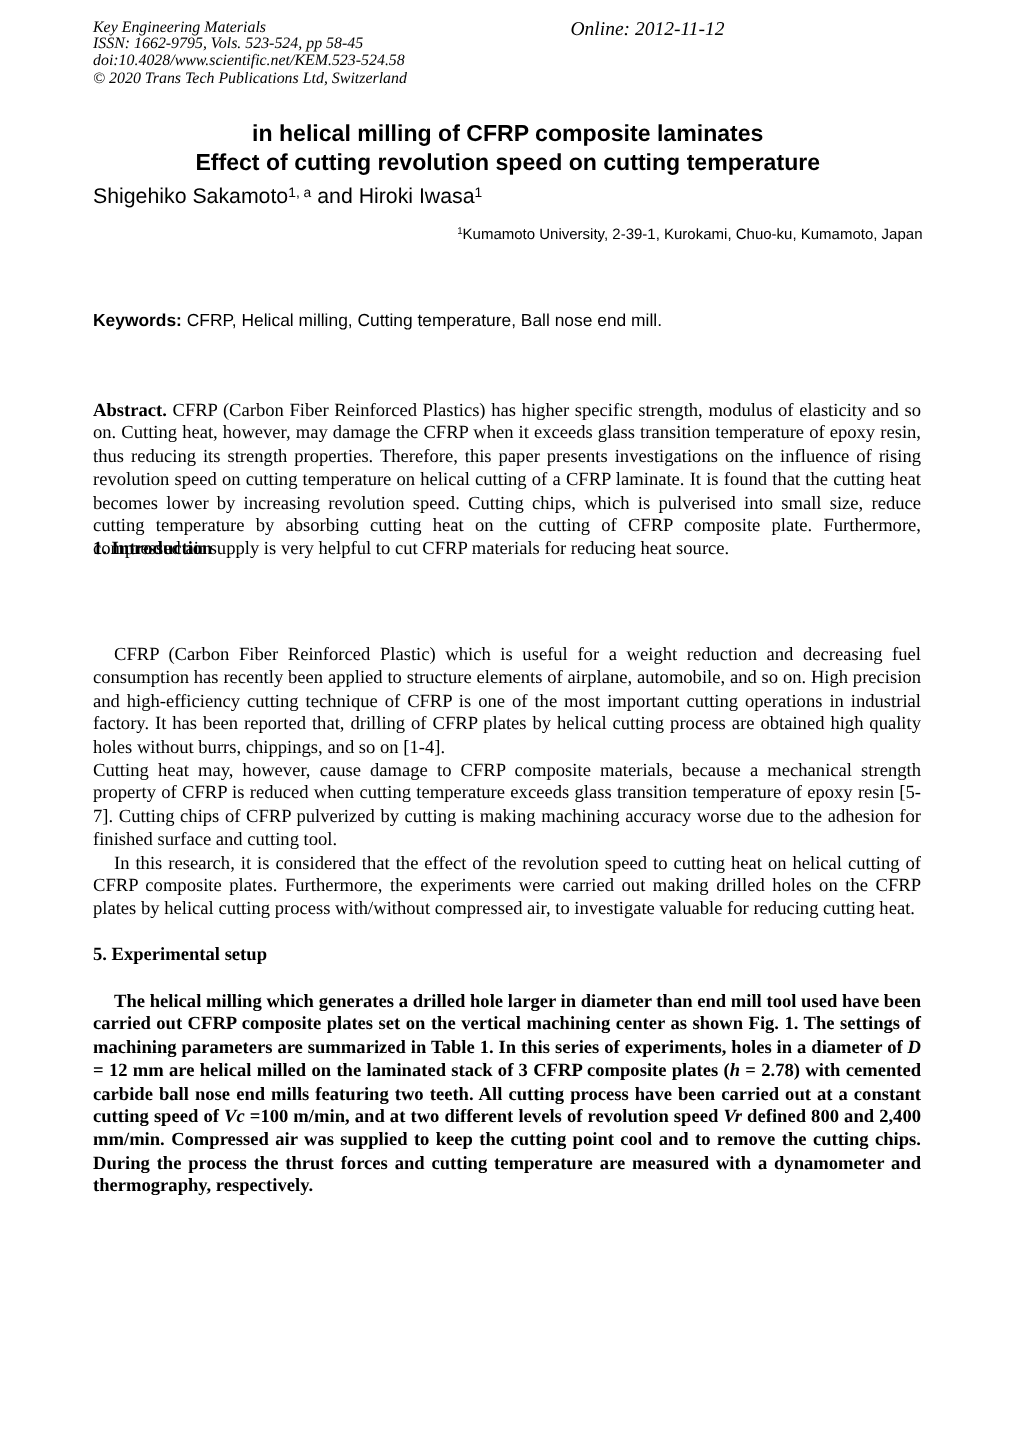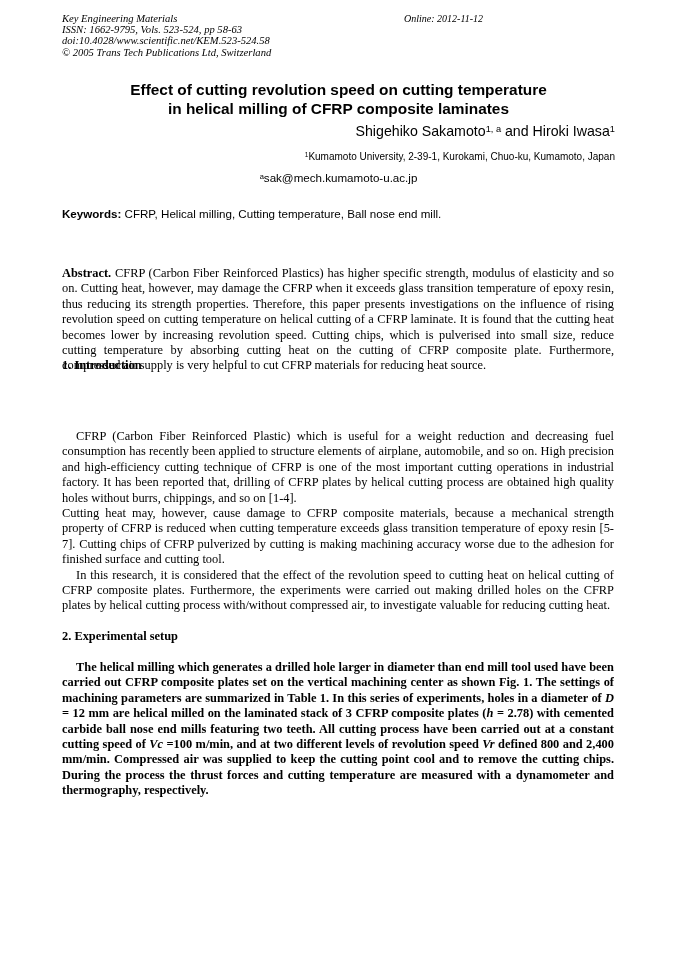--- a/index.html
+++ b/index.html
@@ -1,21 +1,21 @@
 <!DOCTYPE html>
 <html><head>
 <meta charset="utf-8">
 <style>
   html, body { margin: 0; padding: 0; background: #ffffff; }
   body { width: 678px; height: 959px; position: relative; overflow: hidden; color: #000; }
   .page { position: absolute; left: 0; top: 0; width: 546px; height: 959px; }
   .hdr-left { position: absolute; left: 62px; top: 13px; font-family: "Liberation Serif", serif; font-style: italic; font-size: 10.6px; line-height: 11.2px; }
-  .hdr-right { position: absolute; right: 63px; top: 13px; font-family: "Liberation Serif", serif; font-style: italic; font-size: 10px; line-height: 11.2px; }
+  .hdr-right { position: absolute; right: 63px; top: 13px; font-family: "Liberation Serif", serif; font-style: italic; font-size: 13px; line-height: 11.2px; }
   .title { position: absolute; left: 62px; width: 553px; top: 80px; text-align: center; font-family: "Liberation Sans", sans-serif; font-weight: bold; font-size: 15.4px; line-height: 19px; }
-  .authors { position: absolute; left: 62px; width: 553px; top: 122px; text-align: right; font-family: "Liberation Sans", sans-serif; font-size: 14.2px; line-height: 18px; }
+  .authors { position: absolute; left: 62px; width: 553px; top: 122px; text-align: left; font-family: "Liberation Sans", sans-serif; font-size: 14.2px; line-height: 18px; }
   .affil { position: absolute; left: 62px; width: 553px; top: 150px; text-align: right; font-family: "Liberation Sans", sans-serif; font-size: 10px; line-height: 14px; }
   .email { position: absolute; left: 62px; width: 553px; top: 171px; text-align: center; font-family: "Liberation Sans", sans-serif; font-size: 11.6px; line-height: 14px; }
   sup { font-size: 65%; line-height: 0; position: relative; top: -0.45em; vertical-align: baseline; }
   .keywords { position: absolute; left: 62px; top: 207px; font-family: "Liberation Sans", sans-serif; font-size: 11.6px; line-height: 14px; }
   .keywords b { font-weight: bold; }
   .body-text { position: absolute; left: 62px; width: 552px; font-family: "Liberation Serif", serif; font-size: 12.4px; line-height: 15.4px; text-align: justify; }
   .body-text p { margin: 0; }
   .indent { text-indent: 14px; }
   .abstract { top: 235px; margin-top: 31px; }
   .sec-head { position: absolute; left: 62px; font-family: "Liberation Serif", serif; font-weight: bold; font-size: 12.4px; line-height: 15px; }
@@ -25,50 +25,49 @@
   .setup { top: 660px; font-weight: bold; }
   i { font-style: italic; }
 </style>
 </head>
 <body>
 
 <div class="page">
 
   <div class="hdr-left">
     <div>Key Engineering Materials</div>
-    <div>ISSN: 1662-9795, Vols. 523-524, pp 58-63</div>
+    <div>ISSN: 1662-9795, Vols. 523-524, pp 58-45</div>
     <div>doi:10.4028/www.scientific.net/KEM.523-524.58</div>
-    <div>© 2005 Trans Tech Publications Ltd, Switzerland</div>
+    <div>© 2020 Trans Tech Publications Ltd, Switzerland</div>
   </div>
   <div class="hdr-right">Online: 2012-11-12</div>
 
   <div class="title">
+    <div>in helical milling of CFRP composite laminates</div>
     <div>Effect of cutting revolution speed on cutting temperature</div>
-    <div>in helical milling of CFRP composite laminates</div>
   </div>
 
   <div class="authors"><span>Shigehiko Sakamoto</span><sup>1, a</sup><span> and </span><span>Hiroki Iwasa</span><sup>1</sup></div>
 
   <div class="affil"><sup>1</sup><span>Kumamoto University, 2-39-1, Kurokami, Chuo-ku, Kumamoto, Japan</span></div>
 
-  <div class="email"><sup>a</sup><span>sak@mech.kumamoto-u.ac.jp</span></div>
 
   <div class="keywords"><b>Keywords:</b><span> CFRP, Helical milling, Cutting temperature, Ball nose end mill.</span></div>
 
   <div class="body-text abstract">
     <p><b>Abstract.</b><span> CFRP (Carbon Fiber Reinforced Plastics) has higher specific strength, modulus of elasticity and so on. Cutting heat, however, may damage the CFRP when it exceeds glass transition temperature of epoxy resin, thus reducing its strength properties. Therefore, this paper presents investigations on the influence of rising revolution speed on cutting temperature on helical cutting of a CFRP laminate. It is found that the cutting heat becomes lower by increasing revolution speed. Cutting chips, which is pulverised into small size, reduce cutting temperature by absorbing cutting heat on the cutting of CFRP composite plate. Furthermore, compressed air supply is very helpful to cut CFRP materials for reducing heat source.</span></p>
   </div>
 
   <div class="sec-head sec1">1.  Introduction</div>
 
   <div class="body-text intro">
     <p class="indent">CFRP (Carbon Fiber Reinforced Plastic) which is useful for a weight reduction and decreasing fuel consumption has recently been applied to structure elements of airplane, automobile, and so on. High precision and high-efficiency cutting technique of CFRP is one of the most important cutting operations in industrial factory. It has been reported that, drilling of CFRP plates by helical cutting process are obtained high quality holes without burrs, chippings, and so on [1-4].</p>
     <p>Cutting heat may, however, cause damage to CFRP composite materials, because a mechanical strength property of CFRP is reduced when cutting temperature exceeds glass transition temperature of epoxy resin [5-7]. Cutting chips of CFRP pulverized by cutting is making machining accuracy worse due to the adhesion for finished surface and cutting tool.</p>
     <p class="indent">In this research, it is considered that the effect of the revolution speed to cutting heat on helical cutting of CFRP composite plates. Furthermore, the experiments were carried out making drilled holes on the CFRP plates by helical cutting process with/without compressed air, to investigate valuable for reducing cutting heat.</p>
   </div>
 
-  <div class="sec-head sec2">2.  Experimental setup</div>
+  <div class="sec-head sec2">5.  Experimental setup</div>
 
   <div class="body-text setup">
     <p class="indent"><span>The helical milling which generates a drilled hole larger in diameter than end mill tool used have been carried out CFRP composite plates set on the vertical machining center as shown </span><b>Fig. 1</b><span>. The settings of machining parameters are summarized in Table 1. In this series of experiments, holes in a diameter of </span><i>D</i><span> = 12 mm are helical milled on the laminated stack of 3 CFRP composite plates (</span><i>h</i><span> = 2.78) with cemented carbide ball nose end mills featuring two teeth. All cutting process have been carried out at a constant cutting speed of </span><i>Vc</i><span> =100 m/min, and at two different levels of revolution speed </span><i>Vr</i><span> defined 800 and 2,400 mm/min. Compressed air was supplied to keep the cutting point cool and to remove the cutting chips. During the process the thrust forces and cutting temperature are measured with a dynamometer and thermography, respectively.</span></p>
   </div>
 
 </div>
 
 </body></html>

